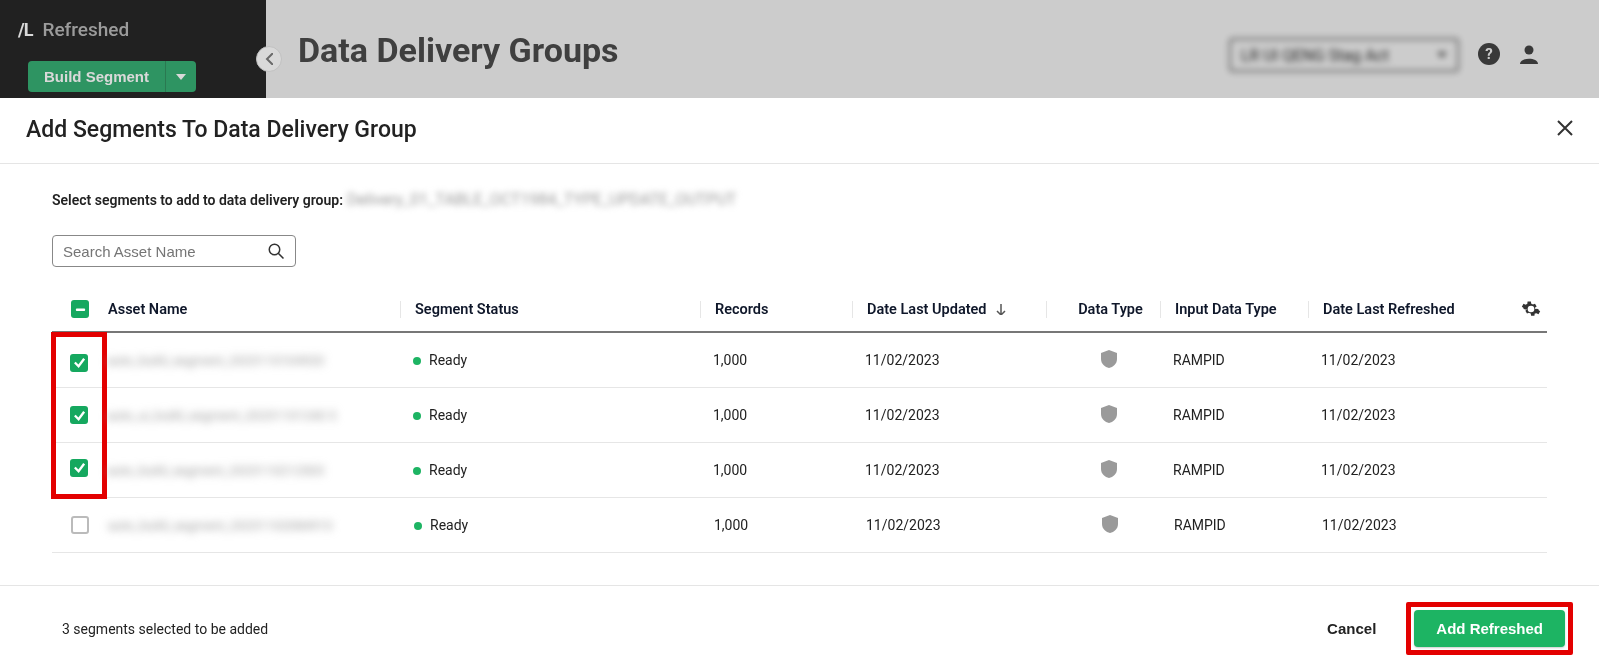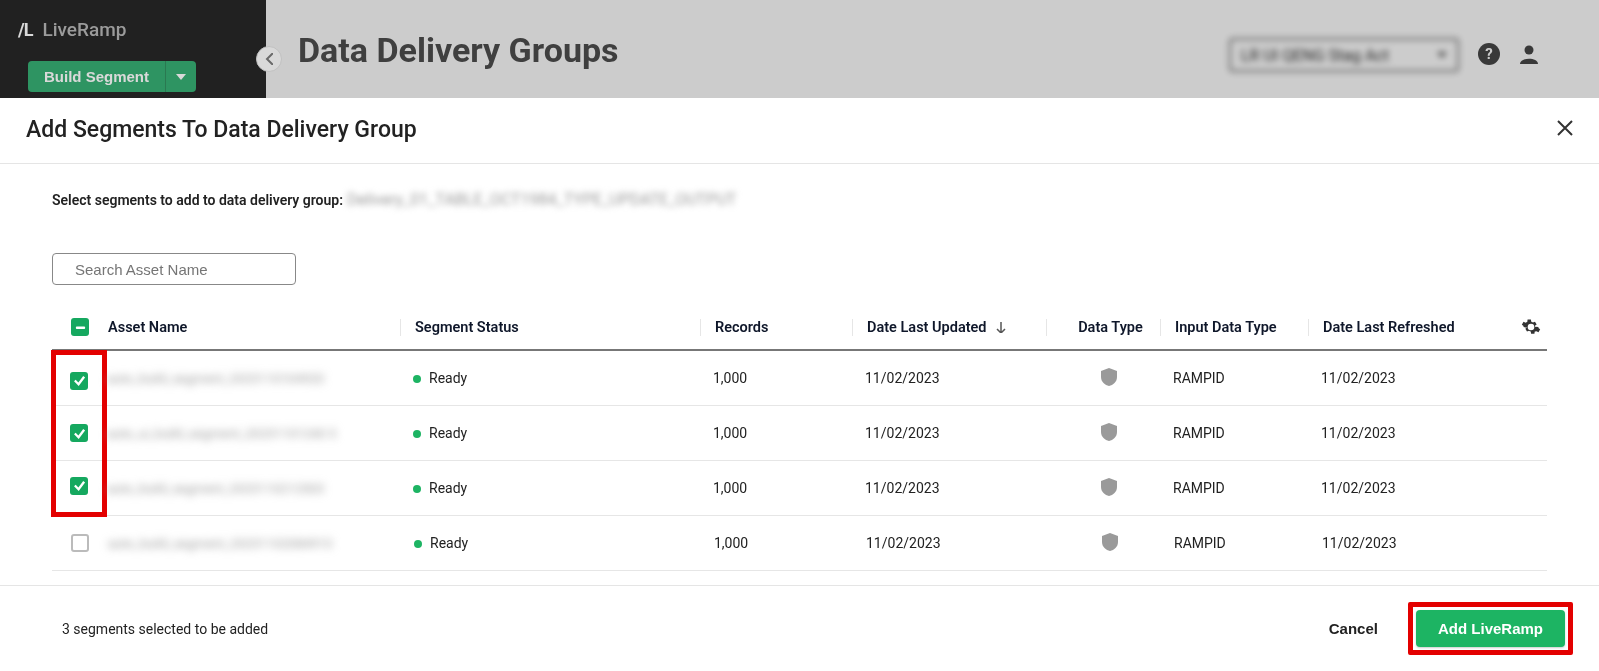--- a/index.html
+++ b/index.html
@@ -78,22 +78,22 @@
     padding: 18px 26px 20px 26px;
     border-bottom: 1px solid #e5e5e5;
   }
   .modal-title { font-size: 23px; font-weight: 500; color: #222; }
   .close-btn { cursor:pointer; font-size:20px; color:#333; background:none; border:none; }
 
   .modal-body { flex:1; padding: 26px 52px 0 52px; overflow:auto; }
   .instr { font-size: 14px; color: #222; font-weight:600;}
   .instr-group { color: #999; filter: blur(3px); font-weight:400; }
 
-  .search-wrap { margin-top: 44px; display:flex; align-items:center;
-    border:1px solid #888; border-radius:4px; width: 244px; padding: 6px 22px;}
+  .search-wrap { margin-top: 26px; display:flex; align-items:center;
+    border:1px solid #888; border-radius:4px; width: 244px; padding: 6px 10px;}
   .search-input { border:none; outline:none; flex:1; font-size:15px; color:#666; background:transparent;}
   .search-icon { width:18px; height:18px; }
 
   .table { margin-top: 24px; width: 100%; }
   .thead {
     display:flex; align-items:center;
     border-bottom: 2.5px solid #777;
     padding: 8px 0 12px 0;
     font-size: 14.5px; font-weight:600; color:#0f172a;
   }
@@ -151,21 +151,21 @@
   .btn-add { background:#1db463; border:none; color:#fff; font-size:15px; font-weight:600;
     padding: 10px 22px; border-radius:4px; cursor:pointer; box-shadow: 0 1px 2px rgba(0,0,0,0.2);}
 </style>
 </head>
 <body>
 
 <div class="bg-layer">
   <div class="bg-topbar">
     <div class="bg-logo">
       <span class="bg-logo-icon">/L</span>
-      <span class="bg-logo-text">LiveRamp</span>
+      <span class="bg-logo-text">Refreshed</span>
     </div>
     <div class="bg-build-btn-wrap">
       <button class="bg-build-btn">Build Segment</button>
       <button class="bg-build-btn-caret">
         <svg viewBox="0 0 10 6" width="10" height="6">
             <path d="M0 0 L5 6 L10 0 Z"></path>
           </svg>
       </button>
     </div>
   </div>
@@ -324,17 +324,17 @@
           </div>
         </div>
     </div>
   </div>
 
   <div class="modal-footer">
     <div class="footer-left">3 segments selected to be added</div>
     <div class="footer-right">
       <button class="btn-cancel">Cancel</button>
       <div class="btn-add-wrap">
-        <button class="btn-add">Add LiveRamp</button>
+        <button class="btn-add">Add Refreshed</button>
       </div>
     </div>
   </div>
 </div>
 
 </body></html>

